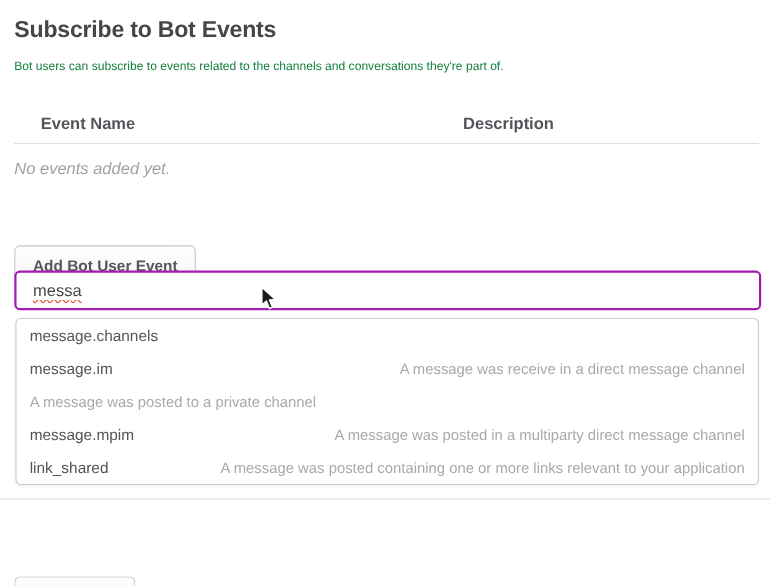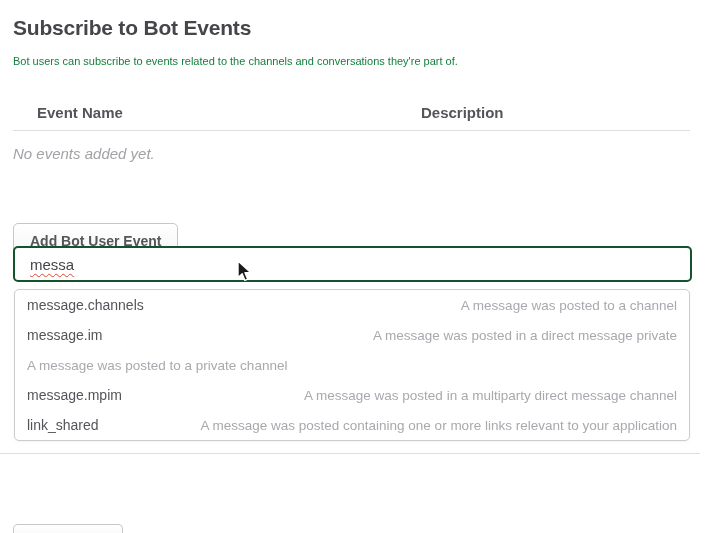--- a/index.html
+++ b/index.html
@@ -40,21 +40,21 @@
     border:1px solid #c7c7c7; border-radius:5px;
     font-family:"Liberation Sans", sans-serif;
     font-size:14px; font-weight:bold; color:#56555a;
     cursor:pointer;
     margin-top:32px;
   }
   .search-box {
     position:absolute; left:13px; top:246px;
     width:679px; height:36px;
     background:#fff;
-    border:2px solid #14532d; border-radius:5px;
+    border:2px solid #a21caf; border-radius:5px;
     padding:0 15px;
     display:flex; align-items:center;
     font-size:15px; color:#46454a;
   }
   .search-box .typed {
     text-decoration-line:underline;
     text-decoration-style:wavy;
     text-decoration-color:#e0442f;
     text-decoration-thickness:1px;
     text-underline-offset:3px;
@@ -115,25 +115,24 @@
 
   <button class="add-btn">Add Bot User Event</button>
 
   <div class="search-box" role="textbox">
     <span class="typed">messa</span>
   </div>
 
   <div class="dropdown">
     <div class="dd-row">
       <span class="dd-name">message.channels</span>
-      <span class="dd-desc">A message was posted to a channel</span>
     </div>
     <div class="dd-row">
       <span class="dd-name">message.im</span>
-      <span class="dd-desc">A message was posted in a direct message private</span>
+      <span class="dd-desc">A message was receive in a direct message channel</span>
     </div>
     <div class="dd-row">
       <span class="dd-desc">A message was posted to a private channel</span>
     </div>
     <div class="dd-row">
       <span class="dd-name">message.mpim</span>
       <span class="dd-desc">A message was posted in a multiparty direct message channel</span>
     </div>
     <div class="dd-row">
       <span class="dd-name">link_shared</span>

